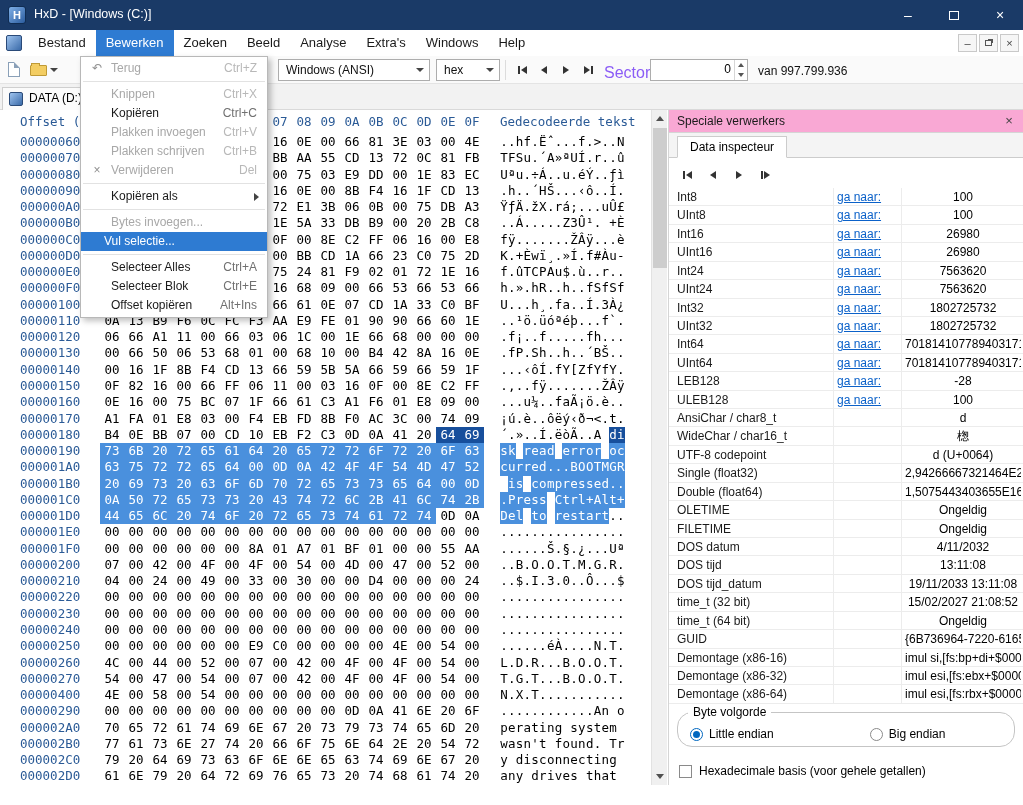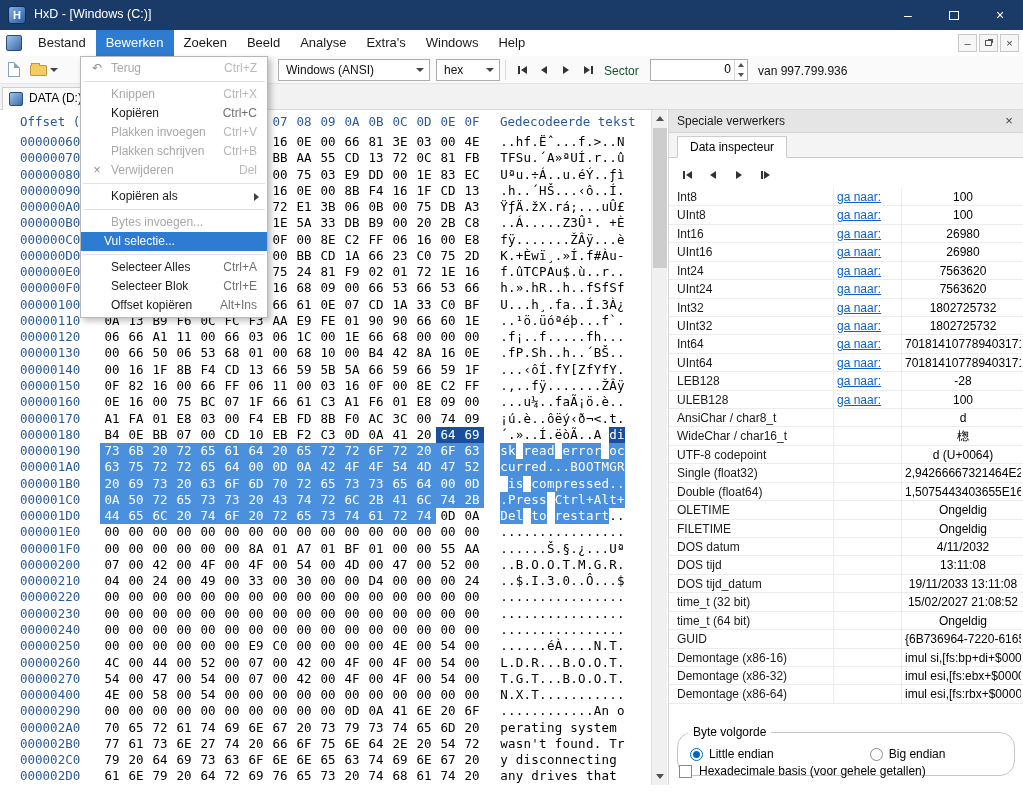--- a/index.html
+++ b/index.html
@@ -47,21 +47,21 @@
            font-size:12px; line-height:20px; color:#111; }
   .combo .ctext { padding-left:7px; }
   .combo .cbtn { position:absolute; right:0; top:0; width:18px; height:20px; display:flex;
                  align-items:center; justify-content:center; }
   .tsep { position:absolute; top:4px; width:1px; height:20px; background:#dcdcdc; }
   .navbtn { width:20px; height:20px; display:flex; align-items:center; justify-content:center; gap:1px; }
   .navgroup { position:absolute; left:512px; top:4px; display:flex; gap:2px; }
   .tri-l { width:0; height:0; border-top:4px solid transparent; border-bottom:4px solid transparent; border-right:6px solid #333; }
   .tri-r { width:0; height:0; border-top:4px solid transparent; border-bottom:4px solid transparent; border-left:6px solid #333; }
   .vbar { width:2px; height:8px; background:#333; }
-  .sector-lbl { position:absolute; left:604px; top:8px; font-size:12px; color:#14532d; }
+  .sector-lbl { position:absolute; left:604px; top:8px; font-size:16px; color:#8b5cf6; }
   .sector-input { position:absolute; left:650px; top:3px; width:98px; height:22px; background:#fff;
                   border:1px solid #adadad; }
   .sector-val { position:absolute; right:16px; top:2px; font-size:12px; }
   .spinner { position:absolute; right:0px; top:0px; width:13px; height:20px; border-left:1px solid #d6d6d6; }
   .spinner .up,.spinner .dn { height:10px; display:flex; align-items:center; justify-content:center; }
   .spin-t { width:0; height:0; border-left:3px solid transparent; border-right:3px solid transparent; }
   .up .spin-t { border-bottom:4px solid #555; }
   .dn .spin-t { border-top:4px solid #555; }
   .sector-total { position:absolute; left:758px; top:8px; font-size:12px; color:#111; }
 
@@ -95,38 +95,38 @@
              border-left:1px solid #e2e2e2; }
   .sarrow { position:absolute; left:0; width:16px; height:17px; display:flex; align-items:center; justify-content:center; }
   .sarrow.up { top:0; } .sarrow.down { bottom:0; }
   .tri-u { width:0; height:0; border-left:4px solid transparent; border-right:4px solid transparent; border-bottom:5px solid #505050; }
   .tri-d { width:0; height:0; border-left:4px solid transparent; border-right:4px solid transparent; border-top:5px solid #505050; }
   .sthumb { position:absolute; left:1px; top:18px; width:14px; height:140px; background:#cdcdcd; }
 
   
   .panel { position:absolute; left:668px; top:110px; width:355px; height:675px; background:#fff;
            border-left:1px solid #d5d5d5; font-size:12px; }
-  .phdr { position:absolute; left:0; top:0; width:354px; height:23px; background:#e5e5e5;
+  .phdr { position:absolute; left:0; top:0; width:354px; height:23px; background:#f9a8d4;
           border-bottom:1px solid #d5d5d5; line-height:22px; padding-left:8px; color:#1a1a1a; }
   .pclose { position:absolute; right:6px; top:3px; width:16px; height:16px; text-align:center;
             line-height:15px; font-size:13px; color:#444; }
   .ptabrow { position:absolute; left:0; top:23px; width:354px; height:25px; background:#f4f4f4;
              border-bottom:1px solid #cccccc; }
   .ptab { position:absolute; left:8px; top:3px; height:22px; background:#fff; border:1px solid #cccccc;
           border-bottom:1px solid #fff; line-height:20px; padding:0 12px; }
   .pnav { position:absolute; left:8px; top:55px; display:flex; gap:6px; }
   #insp-grid { position:absolute; left:0; top:78px; width:354px; height:516px; overflow:hidden; }
   .irow { position:relative; height:18.43px; line-height:18.43px; border-bottom:1px solid #ececec;
           white-space:nowrap; }
   .iname { position:absolute; left:8px; color:#1a1a1a; }
   .igoto { position:absolute; left:168px; color:#0b61c9; text-decoration:underline; }
   .ival  { position:absolute; left:236px; right:2px; overflow:hidden; color:#000;text-align:center; }
   .vline { position:absolute; top:78px; width:1px; height:516px; background:#ececec; }
-  .groupbox { position:absolute; left:8px; top:602px; width:338px; height:44px;
-              border:1px solid #c5c5c5; border-radius:15px;margin-top:20px; }
+  .groupbox { position:absolute; left:8px; top:602px; width:338px; height:35px;
+              border:1px solid #c5c5c5; border-radius:15px; }
   .glegend { position:absolute; left:10px; top:-8px; background:#fff; padding:0 5px; }
   .radio-row { position:absolute; left:12px; top:14px; width:320px; display:flex; }
   .radio-item { display:flex; align-items:center; gap:6px; }
   .radio-item.r2 { margin-left:96px; }
   .radio { width:13px; height:13px; border:1px solid #8a8a8a; border-radius:50%; background:#fff; position:relative; }
   .radio.on { border-color:#0067c0; }
   .radio.on::after { content:""; position:absolute; left:2px; top:2px; width:7px; height:7px;
                      border-radius:50%; background:#0067c0; }
   .chk-row { position:absolute; left:10px; top:654px; display:flex; align-items:center; gap:7px; }
   .chk { width:13px; height:13px; border:1px solid #8a8a8a; background:#fff; }

